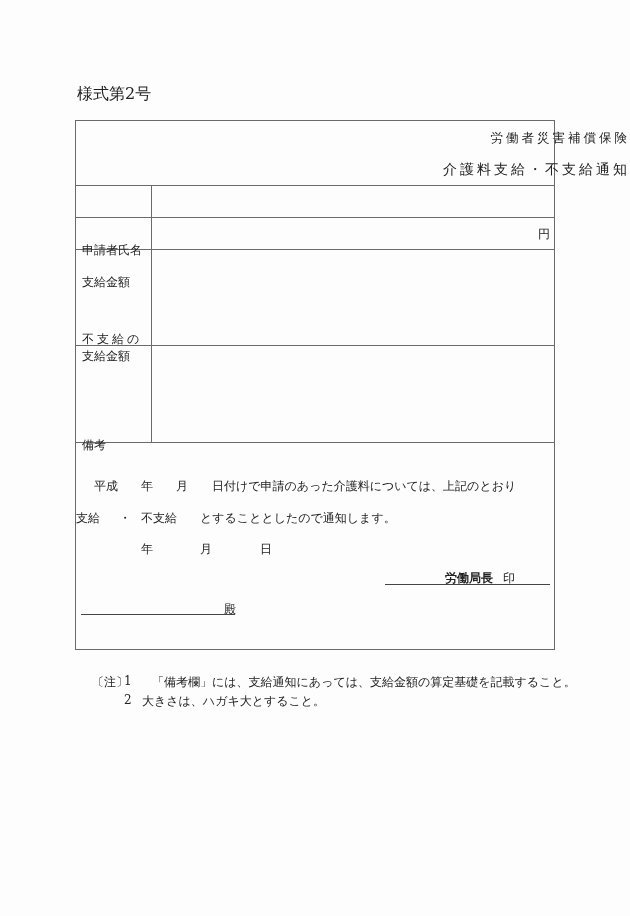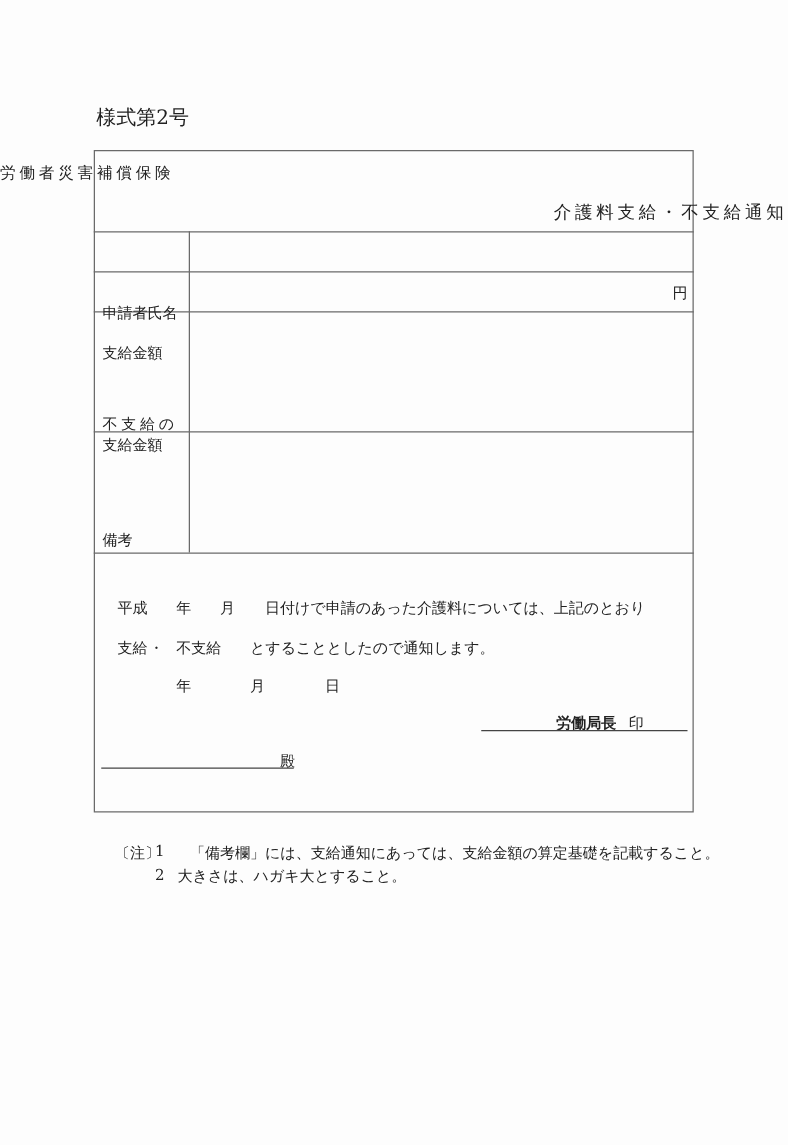--- a/index.html
+++ b/index.html
@@ -9,21 +9,21 @@
     font-size: 12px; overflow: hidden;
   }
   .abs { position: absolute; white-space: nowrap; }
   .form-no { left: 77px; top: 84px; font-size: 16px; }
   .frame {
     position: absolute; left: 75px; top: 120px; width: 480px; height: 530px;
     border: 1px solid #6a6a6a; box-sizing: border-box;
   }
   .hline { position: absolute; height: 1px; background: #6a6a6a; }
   .vline { position: absolute; width: 1px; background: #6a6a6a; }
-  .title1 { left: 0; width: 100%; text-align: left; top: 130px; letter-spacing: 3px; font-size: 12.5px; }
+  .title1 { left: 0; width: 100%; text-align: right; top: 130px; letter-spacing: 3px; font-size: 12.5px; }
   .title2 { left: 0; width: 100%; text-align: right; top: 161px; letter-spacing: 3px; font-size: 14px; }
   .lbl { left: 82px; font-size: 12px; margin-top: 48px; }
   .lbl .spaced { letter-spacing: 3px; }
   .yen { left: 538px; top: 226px; }
   .uline { position: absolute; height: 1px; background: #444; }
   .note { font-size: 12px; }
 </style>
 </head>
 <body>
 
@@ -48,29 +48,29 @@
 <div class="abs lbl" style="top:226px;">支給金額</div>
 <div class="abs" style="left:152px; top:218px; width:380px; height:31px;"></div>
 <div class="abs yen">円</div>
 
 <div class="abs lbl" style="top:283px;">
   <div class="spaced">不支給の</div>
   <div>支給金額</div>
 </div>
 <div class="abs" style="left:152px; top:250px; width:402px; height:95px;"></div>
 
-<div class="abs lbl" style="top:376px;">備考</div>
+<div class="abs lbl" style="top:389px;">備考</div>
 <div class="abs" style="left:152px; top:346px; width:402px; height:96px;"></div>
 
 <div class="abs" style="left:94px; top:478px;">平成</div>
 <div class="abs" style="left:141px; top:478px;">年</div>
 <div class="abs" style="left:176px; top:478px;">月</div>
 <div class="abs" style="left:212px; top:478px;">日付けで申請のあった介護料については、上記のとおり</div>
 
-<div class="abs" style="left:94px; top:510px;text-align:right;">支給</div>
+<div class="abs" style="left:76px; top:510px;text-align:right;">支給</div>
 <div class="abs" style="left:119px; top:510px;">・</div>
 <div class="abs" style="left:141px; top:510px;">不支給</div>
 <div class="abs" style="left:200px; top:510px;">とすることとしたので通知します。</div>
 
 <div class="abs" style="left:141px; top:541px;">年</div>
 <div class="abs" style="left:200px; top:541px;">月</div>
 <div class="abs" style="left:260px; top:541px;">日</div>
 
 <div class="abs" style="left:445px; top:570px;font-weight:bold;">労働局長</div>
 <div class="abs" style="left:503px; top:570px;">印</div>

